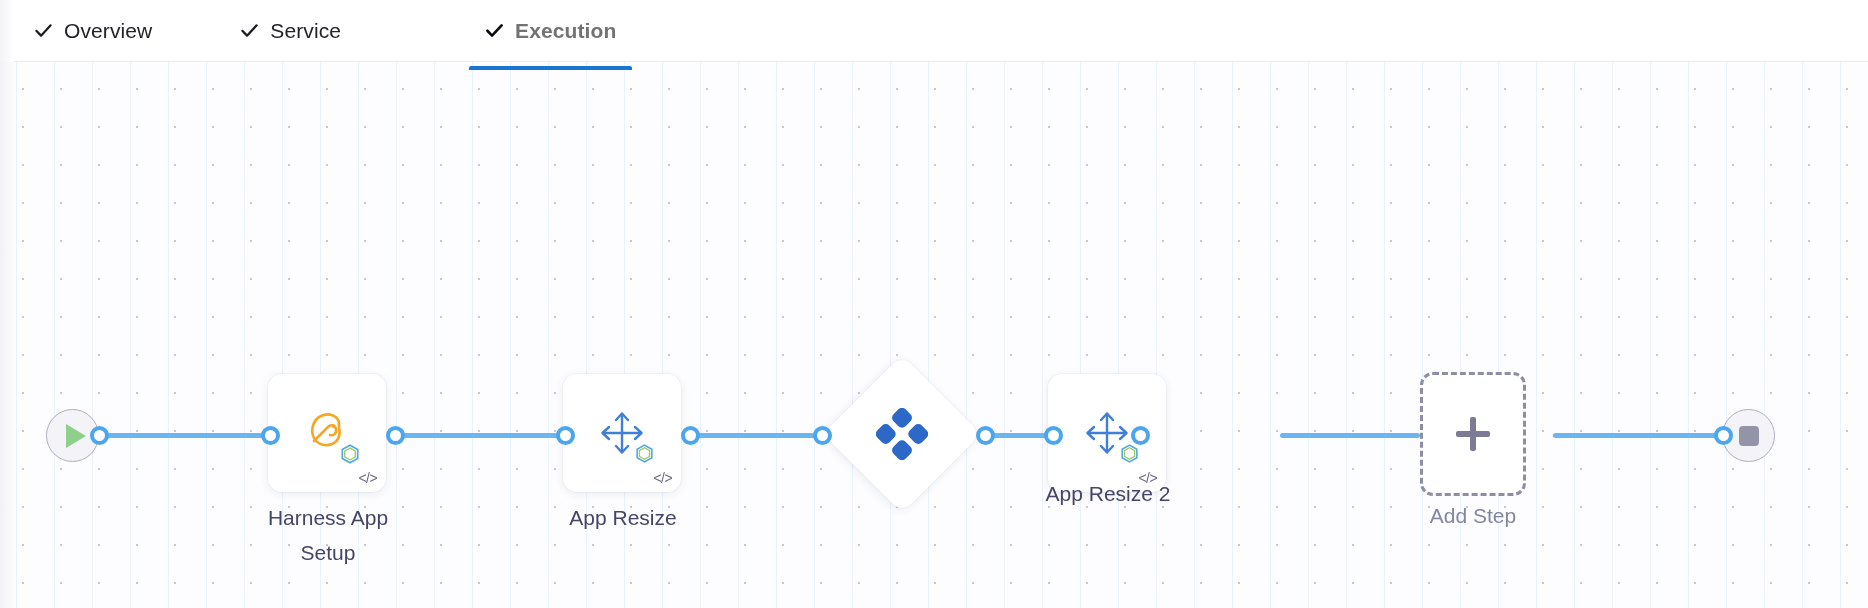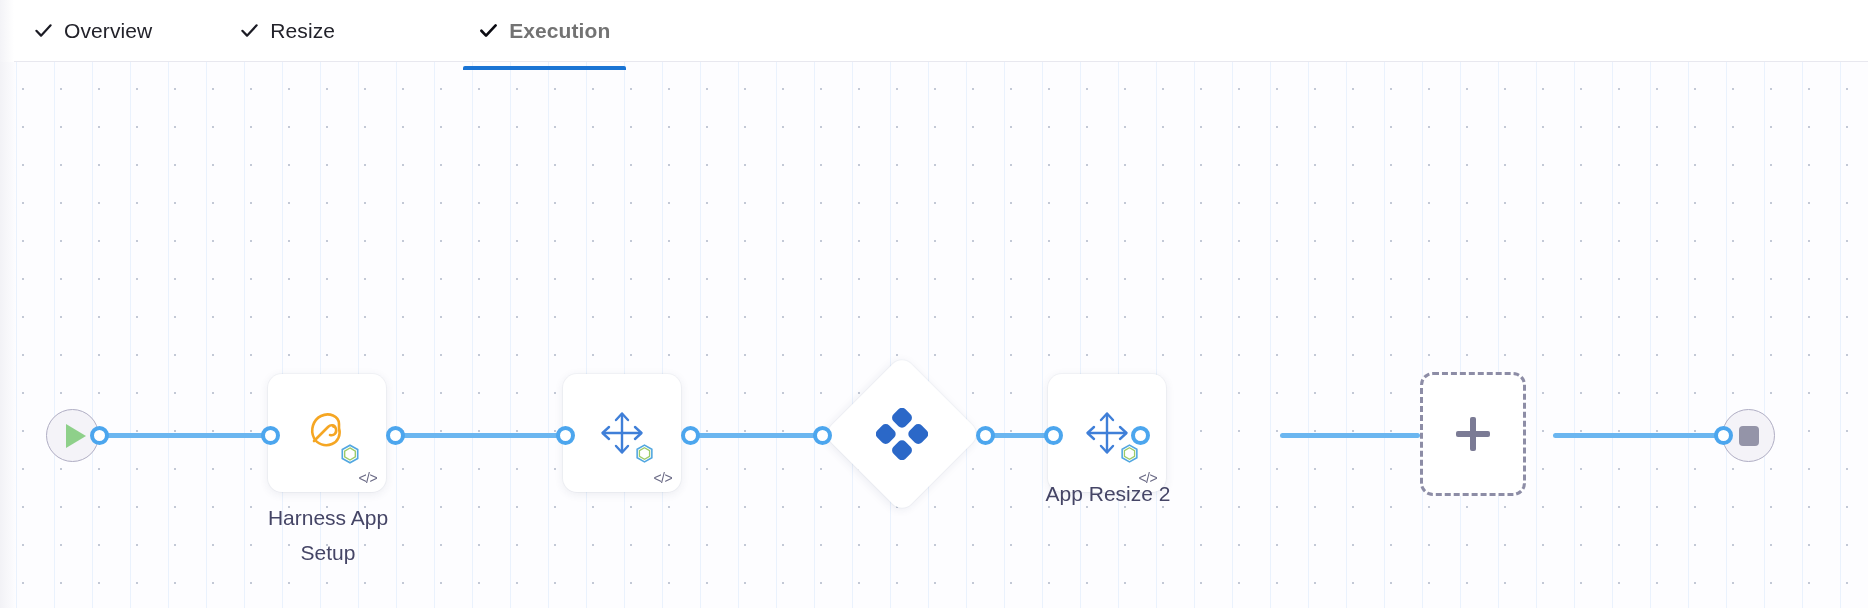--- a/index.html
+++ b/index.html
@@ -199,21 +199,21 @@
       <span class="tab-label">Overview</span>
     </div>
     <div class="tab-spacer"></div>
 
     <div class="tab">
       <span class="tab-check">
         <svg class="icon-svg" viewBox="0 0 20 20" width="19" height="19" aria-hidden="true">
           <path d="M2.5 10.3 L7.4 15.4 L17.5 4.6" fill="none" stroke="#1b1b24" stroke-width="2.3" stroke-linecap="round" stroke-linejoin="round"></path>
         </svg>
       </span>
-      <span class="tab-label">Resize</span>
+      <span class="tab-label">Service</span>
     </div>
     <div class="tab-spacer"></div>
 
     <div class="tab-spacer"></div>
 
     <div class="tab active">
       <span class="tab-check">
         <svg class="icon-svg" viewBox="0 0 20 20" width="19" height="19" aria-hidden="true">
           <path d="M2.5 10.3 L7.4 15.4 L17.5 4.6" fill="none" stroke="#0b0b12" stroke-width="2.8" stroke-linecap="round" stroke-linejoin="round"></path>
         </svg>
@@ -272,20 +272,21 @@
         </svg>
         <svg class="icon-svg" viewBox="0 0 24 24" width="21" height="21" style="position:absolute;right:-6px;bottom:-4px;" aria-hidden="true">
           <polygon points="12,2.4 20.4,7.2 20.4,16.8 12,21.6 3.6,16.8 3.6,7.2" fill="#ffffff" stroke="#52a7e0" stroke-width="1.8"></polygon>
           <polygon points="12,5.4 17.8,8.8 17.8,15.2 12,18.6 6.2,15.2 6.2,8.8" fill="none" stroke="#9ccb6a" stroke-width="1.5"></polygon>
         </svg>
       </span>
       <span class="code-badge">&lt;/&gt;</span>
     </div>
     <div class="port" style="left:556px; top:364px;"></div>
     <div class="port" style="left:681px; top:364px;"></div>
+    <div class="node-label" style="left:503px; top:438px; width:240px;">App Resize</div>
 
     <div class="diamond" style="left:846px; top:316px;"></div>
     <span class="diamond-icon" style="left:876px; top:346px;">
       <svg class="icon-svg" viewBox="0 0 52 52" width="52" height="52" aria-hidden="true">
         <g transform="rotate(45 26 26)">
           <rect x="6" y="6" width="17" height="17" rx="5" fill="#2b68c8"></rect>
           <rect x="29" y="6" width="17" height="17" rx="5" fill="#2b68c8"></rect>
           <rect x="6" y="29" width="17" height="17" rx="5" fill="#2b68c8"></rect>
           <rect x="29" y="29" width="17" height="17" rx="5" fill="#2b68c8"></rect>
         </g>
@@ -313,20 +314,21 @@
       </span>
       <span class="code-badge">&lt;/&gt;</span>
     </div>
     <div class="port" style="left:1131px; top:364px;"></div>
     <div class="port" style="left:1044px; top:364px;"></div>
     <div class="node-label" style="left:988px; top:414px; width:240px;">App Resize 2</div>
 
     <div class="addstep" style="left:1420px; top:310px;">
       <span class="plus"></span>
     </div>
+    <div class="node-label muted" style="left:1353px; top:436px; width:240px;">Add Step</div>
 
     <div class="port" style="left:1714px; top:364px;"></div>
     <div class="terminal" style="left:1722px; top:347px;">
       <span class="stop-sq"></span>
     </div>
 
   </div>
 </div>
 
 </body></html>

